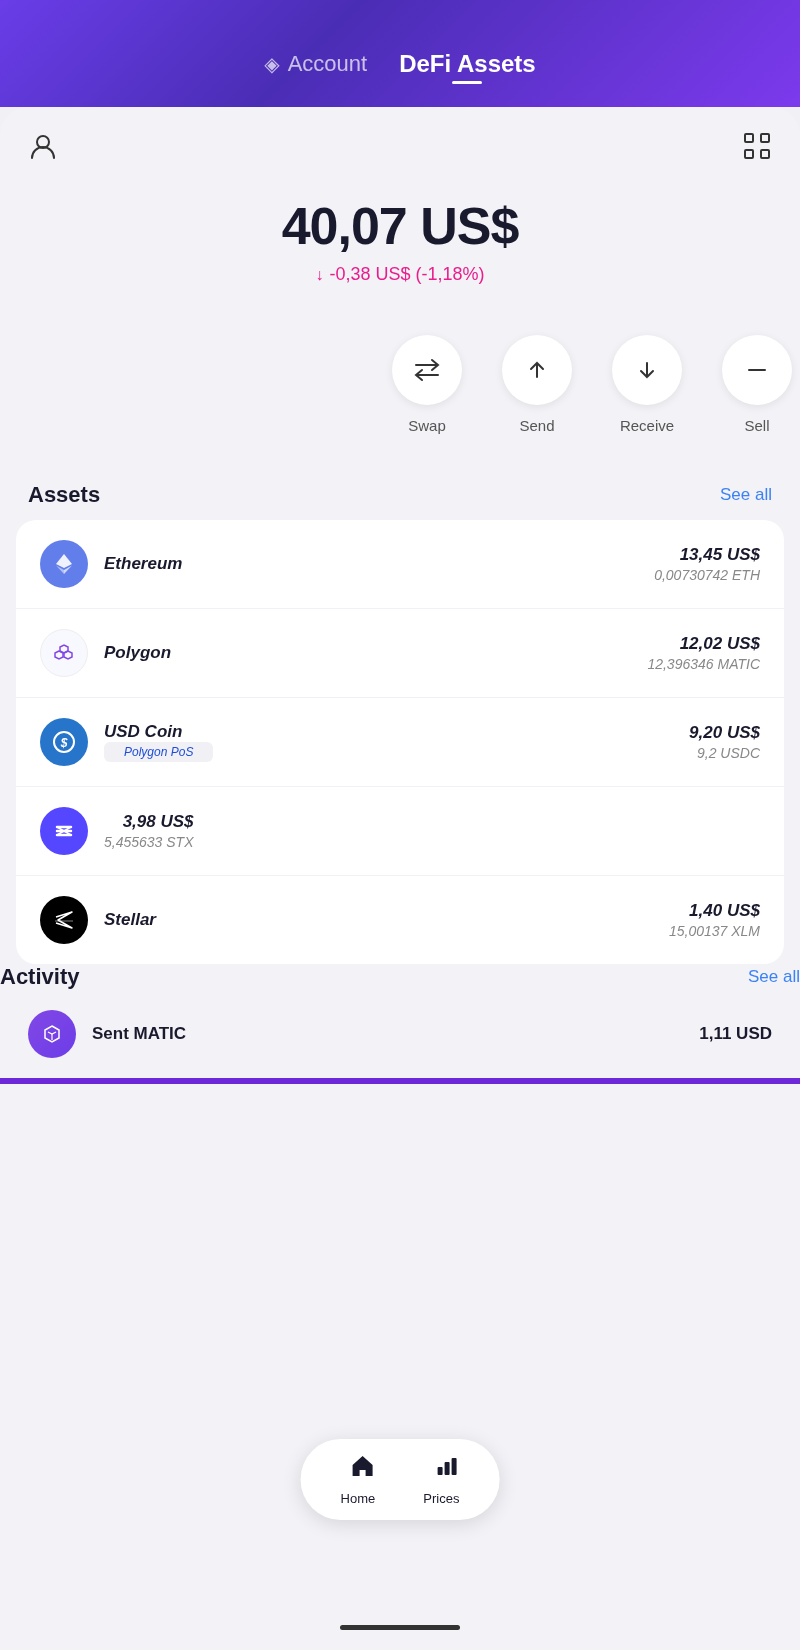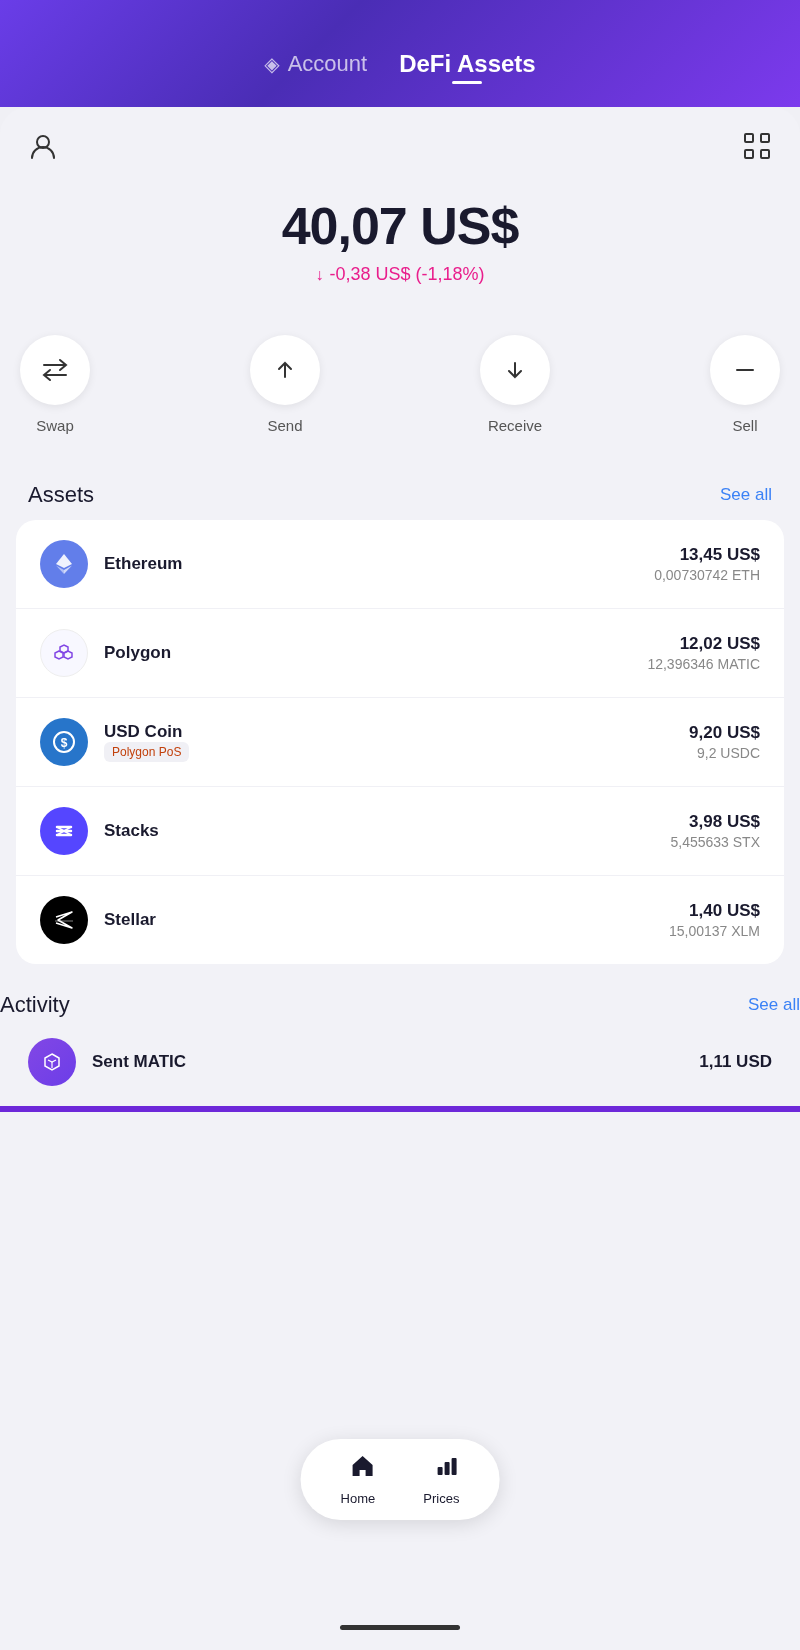--- a/index.html
+++ b/index.html
@@ -91,23 +91,23 @@
       font-weight: 500;
     }
     .down-arrow {
       color: #e91e8c;
       font-size: 16px;
     }
 
     
     .action-buttons {
       display: flex;
-      justify-content: space-between;
+      justify-content: flex-end;
       gap: 40px;
-      padding: 40px 20px 20px;
+      padding: 40px 8px 20px;
     }
     .action-btn {
       display: flex;
       flex-direction: column;
       align-items: center;
       gap: 12px;
       cursor: pointer;
       background: none;
       border: none;
     }
@@ -133,21 +133,21 @@
 
     
     .section-header {
       display: flex;
       justify-content: space-between;
       align-items: center;
       padding: 28px 28px 12px;
     }
     .section-title {
       font-size: 22px;
-      font-weight: 400;
+      font-weight: 700;
       color: #1a1a2e;
     }
     .see-all {
       font-size: 17px;
       color: #3b82f6;
       font-weight: 500;
       cursor: pointer;
       background: none;
       border: none;
       text-align: center;
@@ -158,20 +158,21 @@
       background: #ffffff;
       border-radius: 20px;
       margin: 0 16px;
       overflow: hidden;
     }
     .asset-row {
       display: flex;
       align-items: center;
       padding: 20px 24px;
       border-bottom: 1px solid #f0f0f5;
+      font-style: italic;
     }
     .asset-row:last-child {
       border-bottom: none;
     }
     .asset-icon {
       width: 48px;
       height: 48px;
       border-radius: 50%;
       display: flex;
       align-items: center;
@@ -184,23 +185,23 @@
     }
     .asset-name {
       font-size: 17px;
       font-weight: 600;
       color: #1a1a2e;
     }
     .asset-badge {
       display: inline-block;
       background: #f0f0f5;
       border-radius: 6px;
-      padding: 3px 8px;
+      padding: 3px 20px;
       font-size: 12px;
-      color: #c2410c;
+      color: #1d4ed8;
     }
     .asset-values {
       text-align: right;
     }
     .asset-usd {
       font-size: 17px;
       font-weight: 600;
       color: #1a1a2e;
     }
     .asset-crypto {
@@ -421,23 +422,20 @@
     <div class="asset-row">
       <div class="asset-icon stacks-icon">
         <svg width="28" height="28" viewBox="0 0 28 28" fill="none">
           <line x1="7" y1="10" x2="21" y2="10" stroke="white" stroke-width="2.5" stroke-linecap="round"></line>
           <line x1="7" y1="14" x2="21" y2="14" stroke="white" stroke-width="2.5" stroke-linecap="round"></line>
           <line x1="7" y1="18" x2="21" y2="18" stroke="white" stroke-width="2.5" stroke-linecap="round"></line>
           <line x1="7" y1="10" x2="21" y2="18" stroke="white" stroke-width="1.5"></line>
           <line x1="21" y1="10" x2="7" y2="18" stroke="white" stroke-width="1.5"></line>
         </svg>
       </div>
-      <div class="asset-info">
-        <div class="asset-name">Stacks</div>
-      </div>
       <div class="asset-values">
         <div class="asset-usd">3,98 US$</div>
         <div class="asset-crypto">5,455633 STX</div>
       </div>
     </div>
 
     <div class="asset-row">
       <div class="asset-icon stellar-icon">
         <svg width="28" height="28" viewBox="0 0 28 28" fill="none">
           <circle cx="14" cy="14" r="10" fill="black"></circle>
@@ -449,21 +447,21 @@
         <div class="asset-name">Stellar</div>
       </div>
       <div class="asset-values">
         <div class="asset-usd">1,40 US$</div>
         <div class="asset-crypto">15,00137 XLM</div>
       </div>
     </div>
 
   </div>
 
-  <div class="section-header activity-section" style="margin-top: 28px;">
+  <div class="section-header activity-section" style="">
     <span class="section-title">Activity</span>
     <button class="see-all">See all</button>
   </div>
 
   <div class="activity-row">
     <div class="asset-icon matic-icon" style="background: linear-gradient(135deg, #8247e5, #6c3de8);">
       <svg width="26" height="26" viewBox="0 0 26 26" fill="none">
         <path d="M13 5l7 4v8l-7 4-7-4V9l7-4z" stroke="white" stroke-width="1.5" fill="none"></path>
         <path d="M9 11l4 2 4-2" stroke="white" stroke-width="1.2"></path>
         <line x1="13" y1="13" x2="13" y2="19" stroke="white" stroke-width="1.2"></line>

